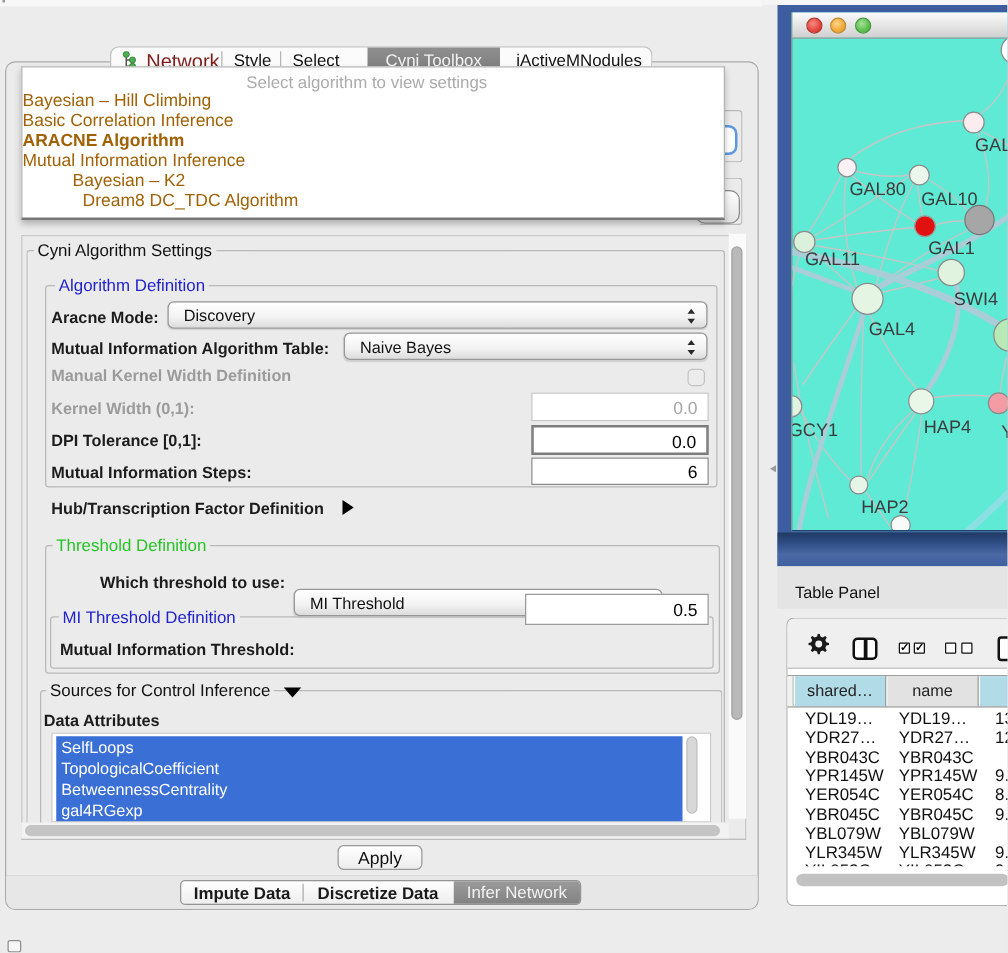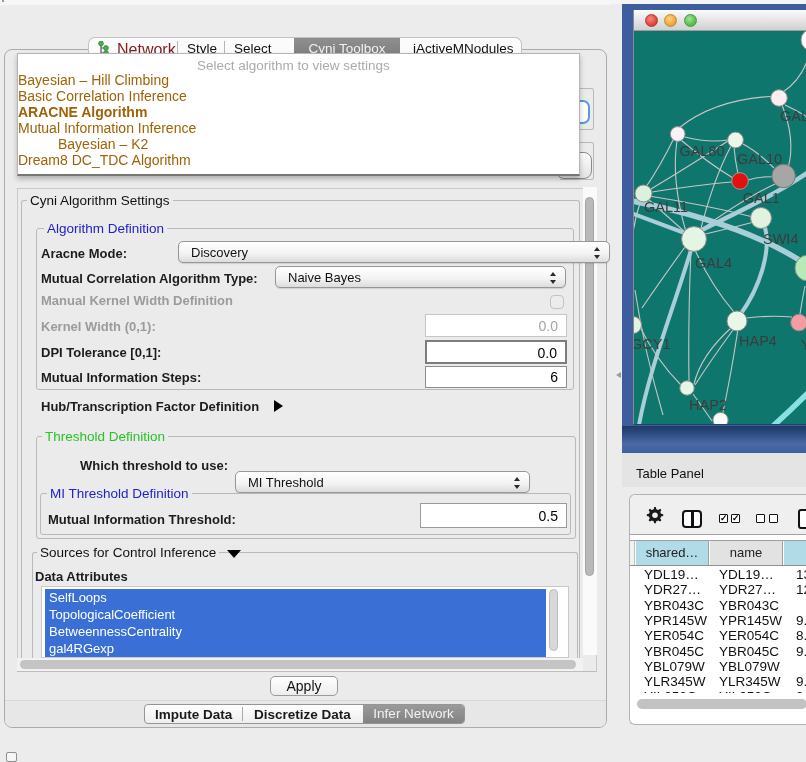--- a/index.html
+++ b/index.html
@@ -57,28 +57,28 @@
   <div class="abs" style="left:583px;top:187px;width:14px;height:468px;background:#fafafa;"></div>
   <div class="abs" style="left:585px;top:197px;width:9px;height:379px;background:#b9b9b9;border:1px solid #a2a2a2;border-radius:5px;"></div>
 
   <div class="fieldset" style="left:21px;top:200px;width:559px;height:470px;border-bottom:none;border-radius:3px 3px 0 0;"></div>
   <div class="legend" style="left:27px;top:193px;color:#111;">Cyni Algorithm Settings</div>
 
   <div class="fieldset" style="left:36px;top:228px;width:538px;height:162px;"></div>
   <div class="legend" style="left:44px;top:221px;color:#2222cc;">Algorithm Definition</div>
 
   <div class="lbl" style="left:41px;top:246px;">Aracne Mode:</div>
-  <div class="combo" style="left:134px;top:241px;width:432px;margin-left:44px;">
+  <div class="combo" style="left:134px;top:241px;width:432px;">
       <span class="ct">Discovery</span>
       <span class="step">
         <span class="up"></span>
         <span class="dn"></span>
       </span>
     </div>
-  <div class="lbl" style="left:41px;top:271px;">Mutual Correlation Algorithm Type:</div>
+  <div class="lbl" style="left:41px;top:271px;">Mutual Information Algorithm Table:</div>
   <div class="combo" style="left:275px;top:266px;width:291px;">
       <span class="ct">Naive Bayes</span>
       <span class="step">
         <span class="up"></span>
         <span class="dn"></span>
       </span>
     </div>
   <div class="lbl dis" style="left:41px;top:293px;">Manual Kernel Width Definition</div>
   <div class="abs" style="left:550px;top:295px;width:14px;height:14px;background:#ececec;border:1px solid #c3c3c3;border-radius:4px;"></div>
   <div class="lbl dis" style="left:41px;top:319px;">Kernel Width (0,1):</div>
@@ -98,21 +98,21 @@
       <span class="ct">MI Threshold</span>
       <span class="step">
         <span class="up"></span>
         <span class="dn"></span>
       </span>
     </div>
 
   <div class="fieldset" style="left:40px;top:493px;width:531px;height:42px;"></div>
   <div class="legend" style="left:47px;top:486px;color:#2222cc;">MI Threshold Definition</div>
   <div class="lbl" style="left:48px;top:512px;">Mutual Information Threshold:</div>
-  <div class="tf" style="left:420px;top:503px;width:147px;height:25px;border:1px solid #9a9a9a;color:#000;padding:4px 8px 0 0;">0.5</div>
+  <div class="tf" style="left:420px;top:475px;width:147px;height:25px;border:1px solid #9a9a9a;color:#000;padding:4px 8px 0 0;">0.5</div>
 
   <div class="fieldset" style="left:32px;top:552px;width:546px;height:115px;border-bottom:none;"></div>
   <div class="legend" style="left:37px;top:545px;color:#111;">Sources for Control Inference</div>
   <div class="abs" style="left:227px;top:550px;width:0;height:0;border-left:7.5px solid transparent;border-right:7.5px solid transparent;border-top:8px solid #000;"></div>
   <div class="lbl" style="left:35px;top:569px;">Data Attributes</div>
 
   <div class="abs" style="left:41px;top:586px;width:528px;height:72px;background:#fff;border:1px solid #c9c9c9;"></div>
   <div class="abs" style="left:45px;top:589px;width:501px;height:68px;background:#3a6fd6;"></div>
   <div class="abs" style="left:49px;top:590px;font-size:13px;color:#fff;">SelfLoops</div>
   <div class="abs" style="left:49px;top:607px;font-size:13px;color:#fff;">TopologicalCoefficient</div>
@@ -137,30 +137,30 @@
   <div class="abs" style="left:5px;top:700px;width:601px;height:1px;background:#d8d8d8;"></div>
   <div class="abs" style="left:5px;top:701px;width:601px;height:26px;background:#e7e7e7;border-radius:0 0 7px 7px;"></div>
 
   <div class="abs" style="left:17px;top:53px;width:563px;height:123px;background:#fff;border:1px solid #b5b5b5;border-bottom:2px solid #777;box-shadow:0 3px 5px rgba(0,0,0,0.25);"></div>
   <div class="abs" style="left:197px;top:58px;font-size:13.5px;color:#ababab;">Select algorithm to view settings</div>
   <div class="ditem" style="top:72px;">Bayesian – Hill Climbing</div>
   <div class="ditem" style="top:88px;">Basic Correlation Inference</div>
   <div class="ditem b" style="top:104px;">ARACNE Algorithm</div>
   <div class="ditem" style="top:120px;">Mutual Information Inference</div>
   <div class="ditem" style="top:136px;padding-left:40px;">Bayesian – K2</div>
-  <div class="ditem" style="top:152px;">Dream8 DC_TDC Algorithm</div>
+  <div class="ditem" style="top:152px;padding-left:48px;">Dream8 DC_TDC Algorithm</div>
 </div>
 
 <div class="abs" style="left:616px;top:372px;width:5px;height:6px;background:#9a9a9a;clip-path:polygon(100% 0,100% 100%,0 50%);"></div>
 
 <div class="abs" style="left:6px;top:752px;width:11px;height:10px;border:1.5px solid #8e8e8e;border-radius:2px;background:#f6f6f6;"></div>
 
 <div class="abs" style="left:622px;top:4px;width:184px;height:449px;background:#3d5d9e;"></div>
 <div class="abs" style="left:622px;top:426px;width:184px;height:27px;background:linear-gradient(180deg,#203a65 0%,#2e4c84 30%,#4a69a4 65%,#3f5f9f 100%);"></div>
-<div class="abs" style="left:633px;top:10px;width:173px;height:415px;background:#0f766e;border-left:1px solid #8a8a8a;border-bottom:1px solid #24406c;">
+<div class="abs" style="left:633px;top:10px;width:173px;height:415px;background:#5eead4;border-left:1px solid #8a8a8a;border-bottom:1px solid #24406c;">
 
   <div class="abs" style="left:0;top:0;width:173px;height:21px;background:linear-gradient(#fbfbfb,#d0d0d0);border-bottom:1px solid #9c9c9c;">
     <div class="abs" style="left:11px;top:4px;width:13px;height:13px;border-radius:50%;background:radial-gradient(circle at 40% 35%, #f98a80, #e2463d 60%, #c33830);border:0.5px solid #b03a32;"></div>
     <div class="abs" style="left:30px;top:4px;width:13px;height:13px;border-radius:50%;background:radial-gradient(circle at 40% 35%, #fdd588, #f0a738 60%, #d8922d);border:0.5px solid #c08a2e;"></div>
     <div class="abs" style="left:50px;top:4px;width:13px;height:13px;border-radius:50%;background:radial-gradient(circle at 40% 35%, #a5e298, #5cbf4e 60%, #48a53c);border:0.5px solid #489a3e;"></div>
   </div>
 
   <svg class="abs" style="left:0;top:21px;" width="173" height="393" viewBox="0 0 173 393">
     <g fill="none" stroke="#c6c6c6" stroke-width="1.1">
       <path d="M 145,65 Q 82,67 45,97"></path>

